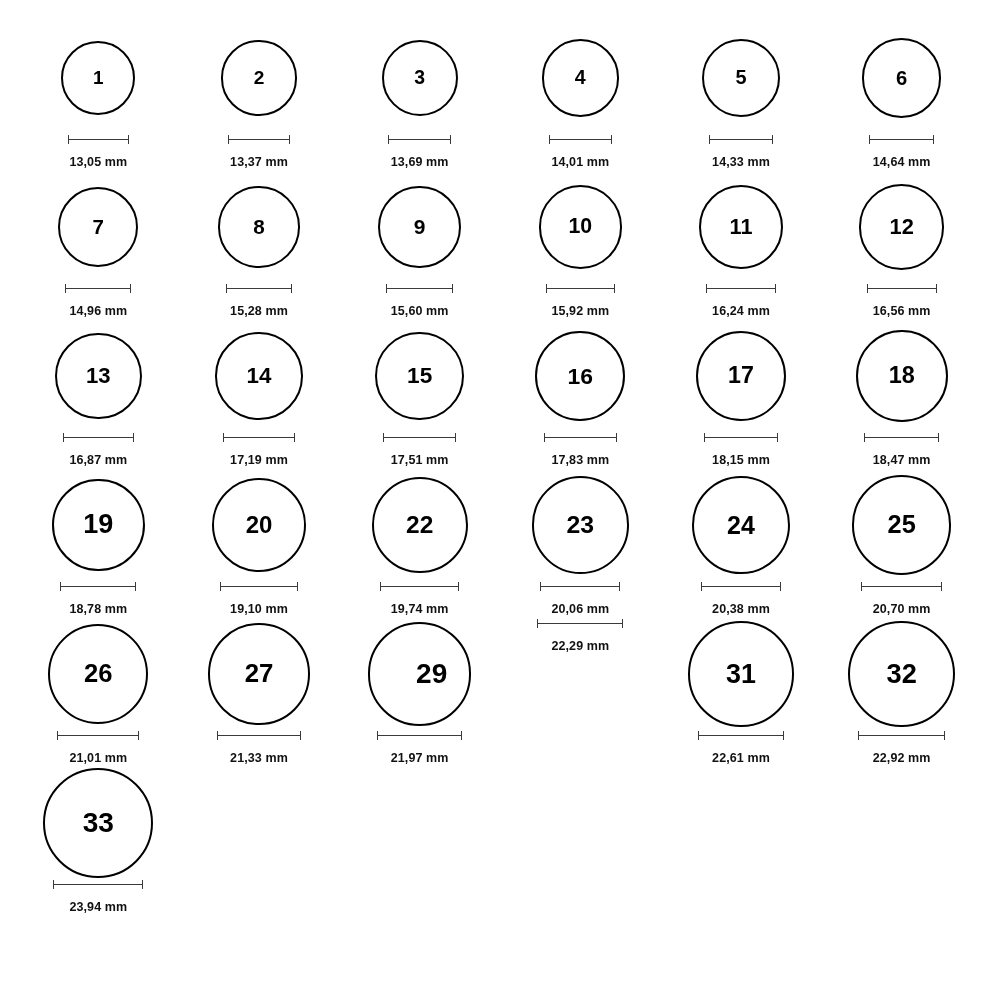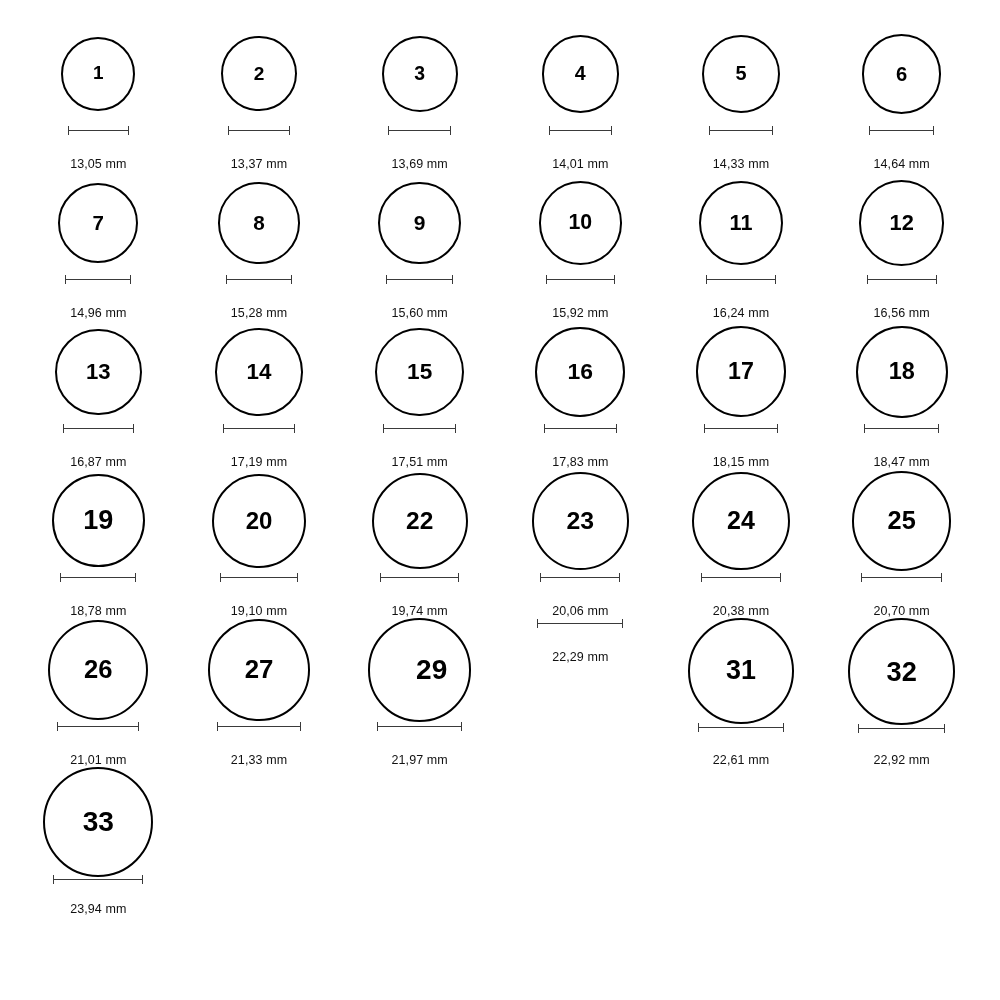--- a/index.html
+++ b/index.html
@@ -71,23 +71,23 @@
     content: "";
     position: absolute;
     top: -4px;
     width: 1px;
     height: 9px;
     background: #3a3a3a;
   }
   .measure .bar::before { left: 0; }
   .measure .bar::after { right: 0; }
   .mm {
-    margin-top: 21px;
+    margin-top: 10px;
     font-size: 12.5px;
-    font-weight: normal;
+    font-weight: bold;
     color: #111;
     letter-spacing: 0.1px;
     white-space: nowrap;
   }
 </style>
 </head>
 <body>
 
 <div id="chart">
   <div class="grid">

